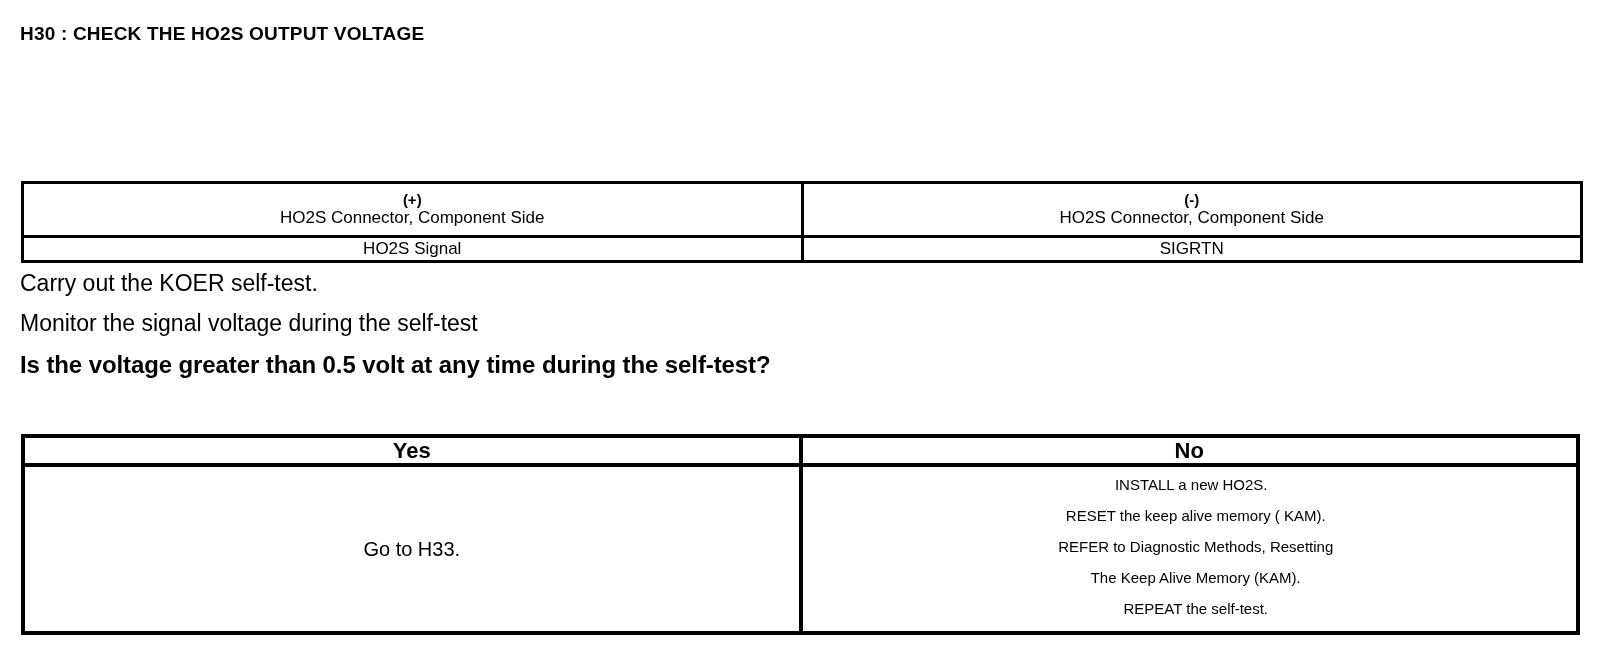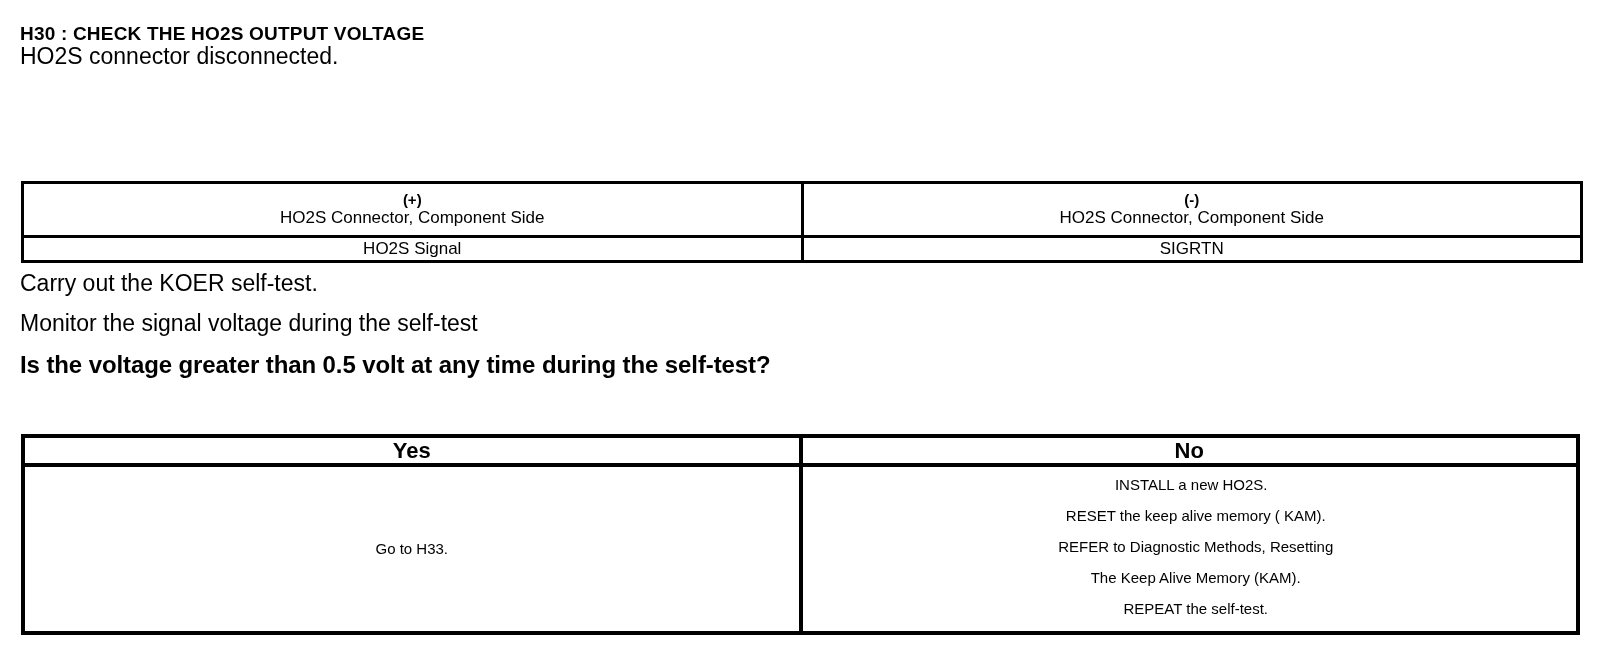--- a/index.html
+++ b/index.html
@@ -124,21 +124,21 @@
   .dec-body-cell.yes {
     text-align: center;
   }
   .dec-body-cell.no {
     text-align: left;
     vertical-align: top;
     padding: 2px 0 0 4px !important;
   }
   .yes-text {
     display: block;
-    font-size: 15px;
+    font-size: 20px;
     line-height: 26px;
   }
   .no-list {
     margin: 0;
     padding: 0;
     list-style: none;
   }
   .no-list li {
     font-size: 15px;
     line-height: 31px;
@@ -149,21 +149,20 @@
     padding-left: 9px;
   }
 </style>
 </head>
 <body>
 
 <div class="page">
 
   <div class="step-title">H30 : CHECK THE HO2S OUTPUT VOLTAGE</div>
 
-  <div class="body-line line-1">HO2S connector disconnected.</div>
 
 
 
   <table class="doc-table" id="measure-table">
     <tbody>
       <tr>
         <td class="meas-head-cell">
           <span class="meas-sign">(+)</span>
           <span class="meas-sub">HO2S Connector, Component Side</span>
         </td>

